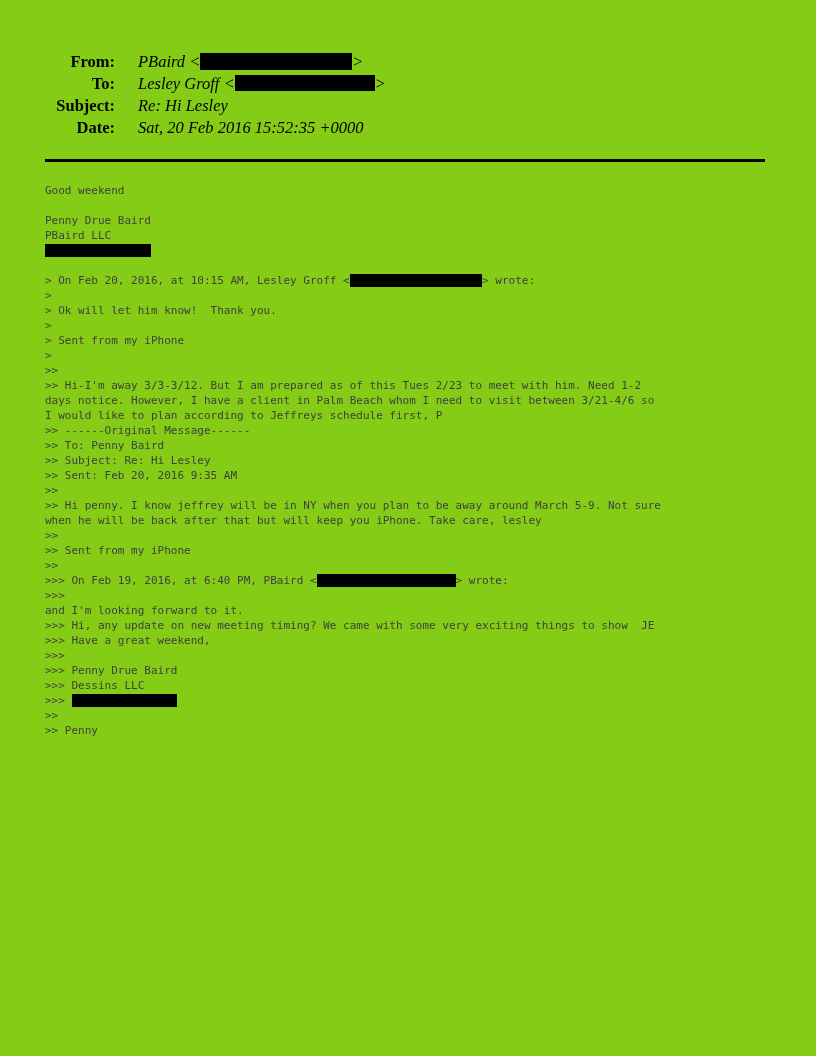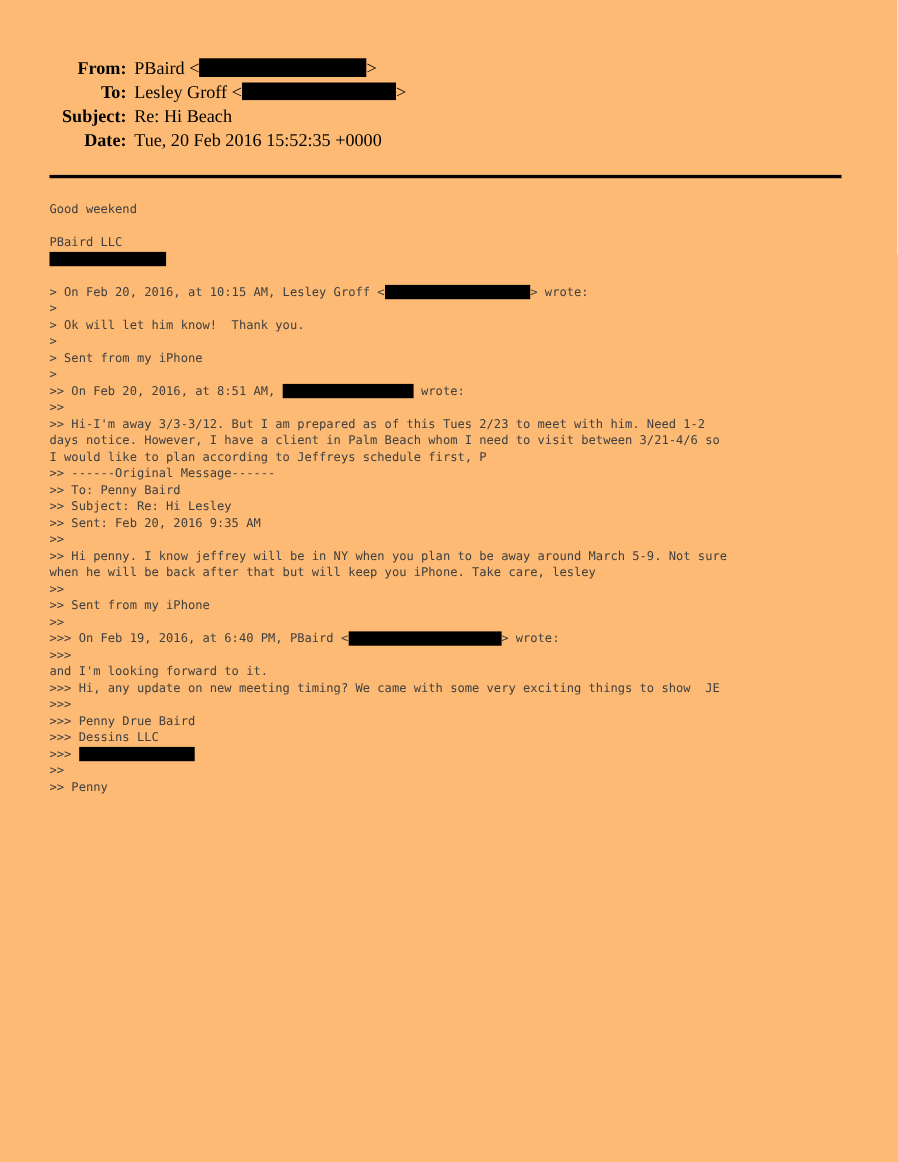--- a/index.html
+++ b/index.html
@@ -1,20 +1,20 @@
 <!DOCTYPE html>
 <html><head>
 <meta charset="utf-8">
 <style>
   html, body { margin: 0; padding: 0; background: #ffffff; }
   .page {
     position: relative;
     width: 816px;
     height: 1056px;
-    background: #fdba74;
+    background: #84cc16;
     overflow: hidden;
     font-family: "Liberation Serif", serif;
   }
   
   .email-header {
     position: absolute;
     top: 51px;
     left: 0;
   }
   .hrow {
@@ -25,22 +25,23 @@
     color: #000000;
   }
   .hlabel {
     display: inline-block;
     width: 115px;
     text-align: right;
     font-weight: bold;
     white-space: pre;
   }
   .hvalue {
-    margin-left: 7px;
+    margin-left: 23px;
     white-space: pre;
+    font-style: italic;
   }
   .hredact {
     display: inline-block;
     background: #000000;
     vertical-align: middle;
     position: relative;
     top: -2px;
   }
   .hredact-from { width: 152px; height: 17px; }
   .hredact-to   { width: 140px; height: 16px; }
@@ -83,61 +84,62 @@
     <div class="hrow">
       <span class="hlabel">From:</span>
       <span class="hvalue"><span>PBaird &lt;</span><span class="hredact hredact-from"></span><span>&gt;</span></span>
     </div>
     <div class="hrow">
       <span class="hlabel">To:</span>
       <span class="hvalue"><span>Lesley Groff &lt;</span><span class="hredact hredact-to"></span><span>&gt;</span></span>
     </div>
     <div class="hrow">
       <span class="hlabel">Subject:</span>
-      <span class="hvalue">Re: Hi Beach</span>
+      <span class="hvalue">Re: Hi Lesley</span>
     </div>
     <div class="hrow">
       <span class="hlabel">Date:</span>
-      <span class="hvalue">Tue, 20 Feb 2016 15:52:35 +0000</span>
+      <span class="hvalue">Sat, 20 Feb 2016 15:52:35 +0000</span>
     </div>
   </div>
 
   <div class="divider"></div>
 
   <div class="email-body">
       <div class="bline">Good weekend</div>
       <div class="bline"></div>
+      <div class="bline">Penny Drue Baird</div>
       <div class="bline">PBaird LLC</div>
       <div class="bline"><span class="redact" style="width: 16ch;"></span></div>
       <div class="bline"></div>
       <div class="bline">&gt; On Feb 20, 2016, at 10:15 AM, Lesley Groff &lt;<span class="redact" style="width: 20ch;"></span>&gt; wrote:</div>
       <div class="bline">&gt;</div>
       <div class="bline">&gt; Ok will let him know!  Thank you.</div>
       <div class="bline">&gt;</div>
       <div class="bline">&gt; Sent from my iPhone</div>
       <div class="bline">&gt;</div>
-      <div class="bline">&gt;&gt; On Feb 20, 2016, at 8:51 AM, <span class="redact" style="width: 18ch;"></span> wrote:</div>
       <div class="bline">&gt;&gt;</div>
       <div class="bline">&gt;&gt; Hi-I'm away 3/3-3/12. But I am prepared as of this Tues 2/23 to meet with him. Need 1-2</div>
       <div class="bline">days notice. However, I have a client in Palm Beach whom I need to visit between 3/21-4/6 so</div>
       <div class="bline">I would like to plan according to Jeffreys schedule first, P</div>
       <div class="bline">&gt;&gt; ------Original Message------</div>
       <div class="bline">&gt;&gt; To: Penny Baird</div>
       <div class="bline">&gt;&gt; Subject: Re: Hi Lesley</div>
       <div class="bline">&gt;&gt; Sent: Feb 20, 2016 9:35 AM</div>
       <div class="bline">&gt;&gt;</div>
       <div class="bline">&gt;&gt; Hi penny. I know jeffrey will be in NY when you plan to be away around March 5-9. Not sure</div>
       <div class="bline">when he will be back after that but will keep you iPhone. Take care, lesley</div>
       <div class="bline">&gt;&gt;</div>
       <div class="bline">&gt;&gt; Sent from my iPhone</div>
       <div class="bline">&gt;&gt;</div>
       <div class="bline">&gt;&gt;&gt; On Feb 19, 2016, at 6:40 PM, PBaird &lt;<span class="redact" style="width: 21ch;"></span>&gt; wrote:</div>
       <div class="bline">&gt;&gt;&gt;</div>
       <div class="bline">and I'm looking forward to it.</div>
       <div class="bline">&gt;&gt;&gt; Hi, any update on new meeting timing? We came with some very exciting things to show  JE</div>
+      <div class="bline">&gt;&gt;&gt; Have a great weekend,</div>
       <div class="bline">&gt;&gt;&gt;</div>
       <div class="bline">&gt;&gt;&gt; Penny Drue Baird</div>
       <div class="bline">&gt;&gt;&gt; Dessins LLC</div>
       <div class="bline">&gt;&gt;&gt; <span class="redact" style="width: 16ch;"></span></div>
       <div class="bline">&gt;&gt;</div>
       <div class="bline">&gt;&gt; Penny</div>
     </div>
 
 </div>
 

